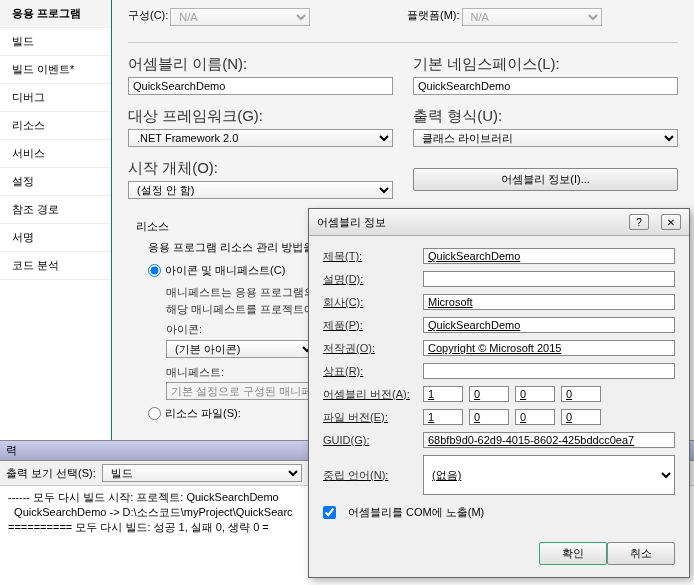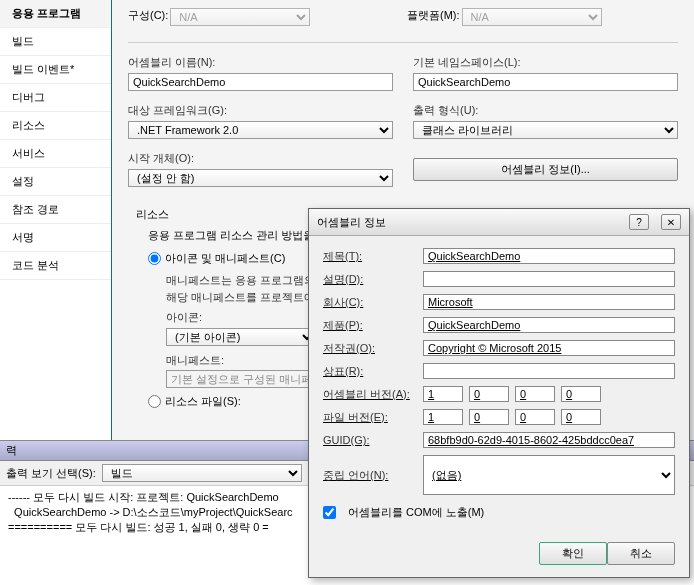--- a/index.html
+++ b/index.html
@@ -8,21 +8,21 @@
     .container { display: flex; height: 440px; background: #f4f4f4; }
     
     .sidebar { width: 112px; background: #fff; border-right: 1px solid #0f766e; }
     .sidebar-item { padding: 6px 12px; cursor: pointer; border-bottom: 1px solid #eee; }
     .sidebar-item.active { background: #f4f4f4; font-weight: bold; }
     
     .main { flex: 1; padding: 8px 16px; background: #f4f4f4; position: relative; }
     
     .row { display: flex; gap: 20px; margin-bottom: 12px; }
     .field-group { display: flex; flex-direction: column; gap: 3px; }
-    .field-label { font-size: 11px; color: #333; }
+    .field-label { font-size: 15px; color: #333; }
     .field-input { padding: 2px 4px; border: 1px solid #999; background: #fff; font-size: 11px; }
     .field-select { padding: 1px 4px; border: 1px solid #999; background: linear-gradient(#fff,#eee); font-size: 11px; }
     
     .half { flex: 1; }
     .config-row { display: flex; align-items: center; gap: 8px; margin-bottom: 16px; }
     .config-half { display: flex; align-items: flex-start; gap: 2px; flex: 1; }
     
     .btn { padding: 3px 16px; border: 1px solid #888; background: linear-gradient(#fafafa,#e0e0e0); cursor: pointer; font-size: 11px; border-radius: 2px; }
     .btn-wide { padding: 3px 40px; }
     

